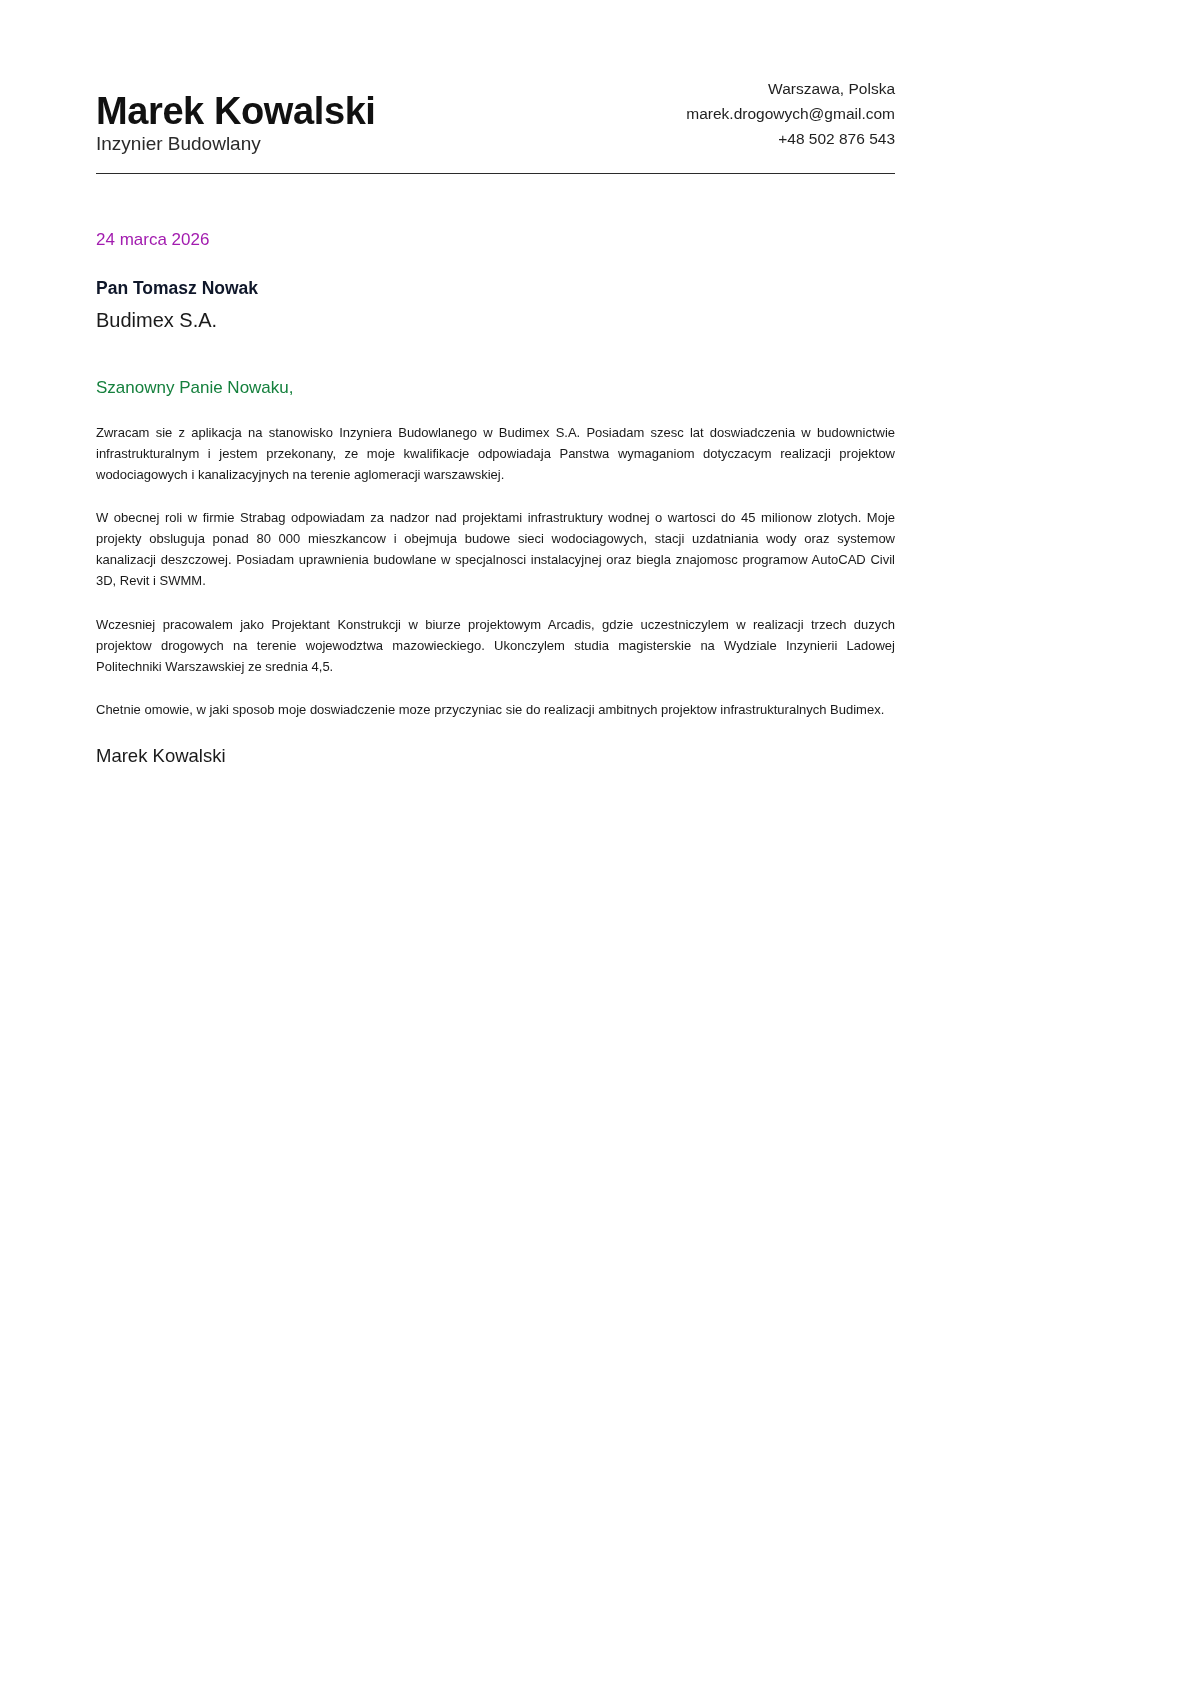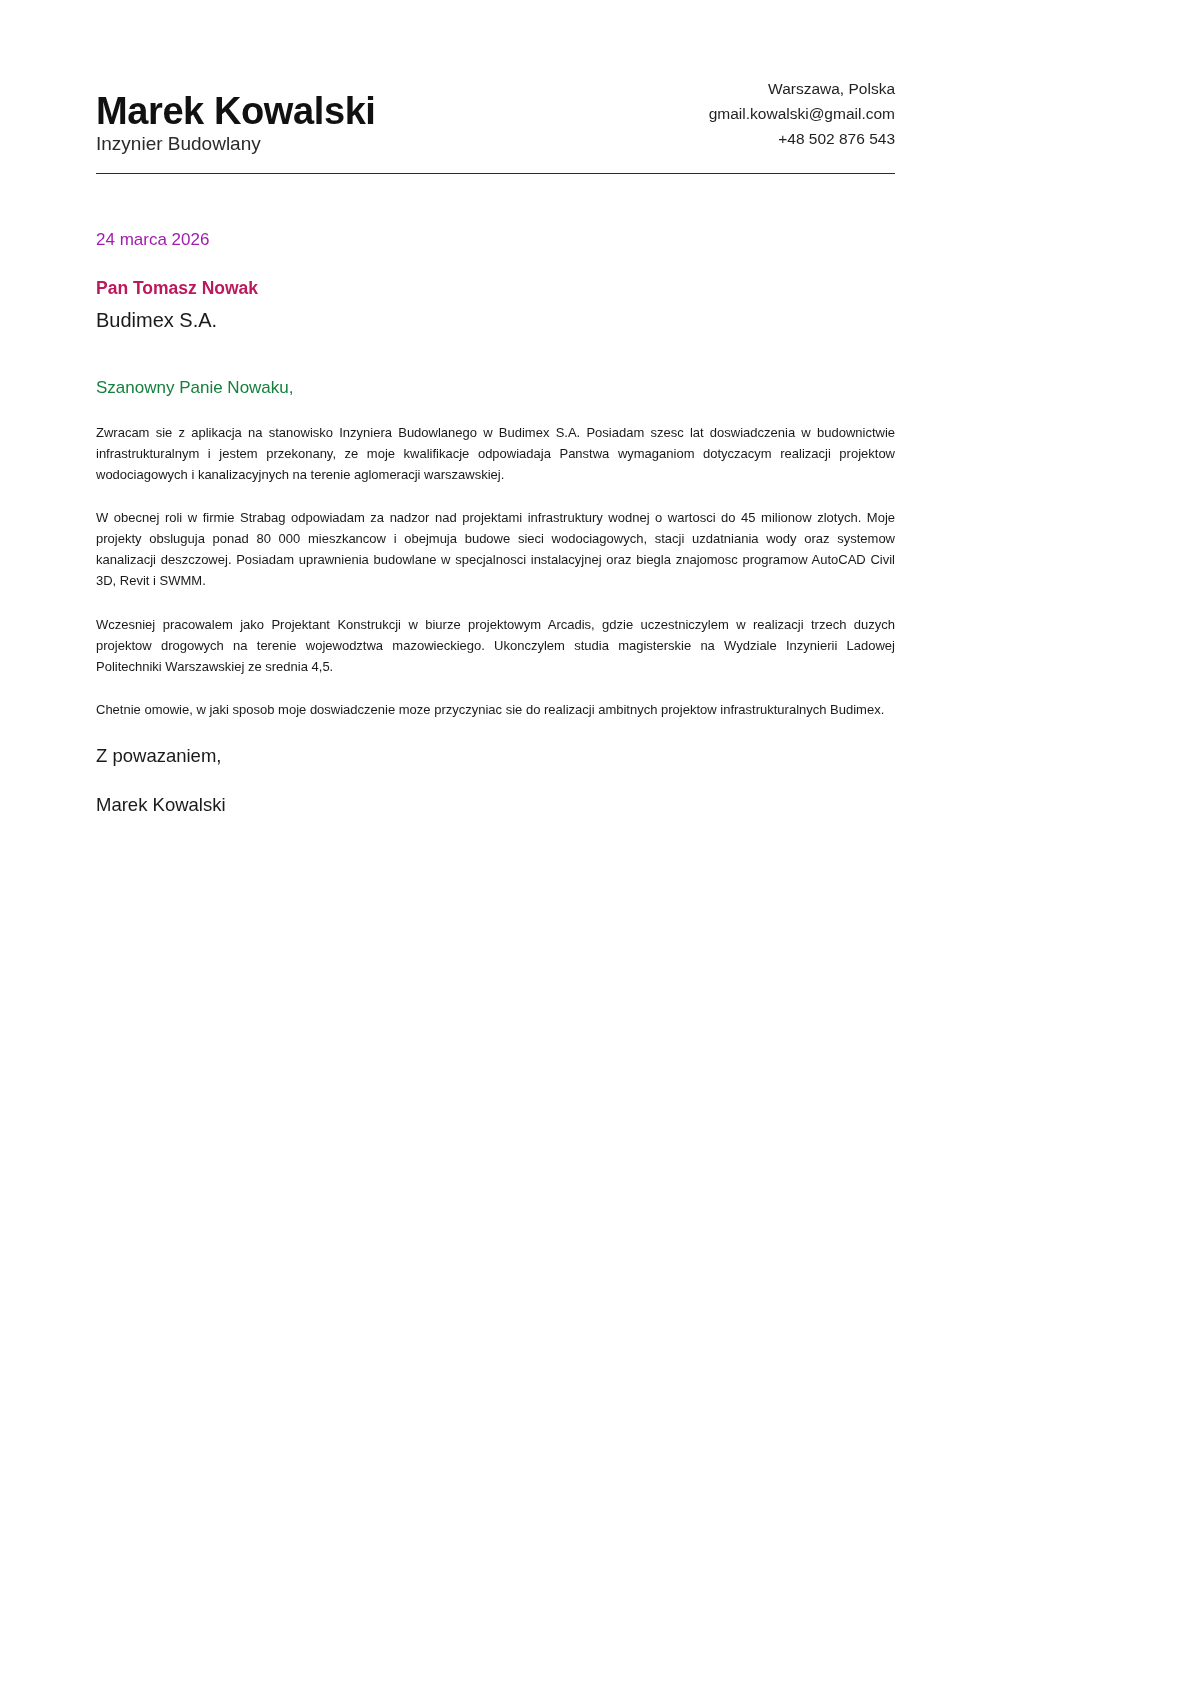--- a/index.html
+++ b/index.html
@@ -67,21 +67,21 @@
     font-size: 17px;
     color: #a21caf;
     margin-bottom: 26px;
   }
   .recipient {
     margin-bottom: 40px;
   }
   .recipient-name {
     font-size: 17.5px;
     font-weight: bold;
-    color: #be185d;
+    color: #0f172a;
     line-height: 1.45;
   }
   .recipient-company {
     font-size: 20px;
     color: #1a1a1a;
     line-height: 1.45;
     margin-top: 4px;
   }
   .salutation {
     font-size: 17px;
@@ -113,39 +113,38 @@
 
 <div class="page">
 
   <div class="letter-header">
     <div class="identity">
       <div class="full-name">Marek Kowalski</div>
       <div class="job-title">Inzynier Budowlany</div>
     </div>
     <div class="contact-block">
       <span class="contact-line">Warszawa, Polska</span>
-      <span class="contact-line">gmail.kowalski@gmail.com</span>
+      <span class="contact-line">marek.drogowych@gmail.com</span>
       <span class="contact-line">+48 502 876 543</span>
     </div>
   </div>
 
   <div class="letter-body">
 
     <div class="date-line">24 marca 2026</div>
 
     <div class="recipient">
       <div class="recipient-name">Pan Tomasz Nowak</div>
       <div class="recipient-company">Budimex S.A.</div>
     </div>
 
     <div class="salutation">Szanowny Panie Nowaku,</div>
 
     <p class="paragraph">Zwracam sie z aplikacja na stanowisko Inzyniera Budowlanego w Budimex S.A. Posiadam szesc lat doswiadczenia w budownictwie infrastrukturalnym i jestem przekonany, ze moje kwalifikacje odpowiadaja Panstwa wymaganiom dotyczacym realizacji projektow wodociagowych i kanalizacyjnych na terenie aglomeracji warszawskiej.</p>
     <p class="paragraph">W obecnej roli w firmie Strabag odpowiadam za nadzor nad projektami infrastruktury wodnej o wartosci do 45 milionow zlotych. Moje projekty obsluguja ponad 80 000 mieszkancow i obejmuja budowe sieci wodociagowych, stacji uzdatniania wody oraz systemow kanalizacji deszczowej. Posiadam uprawnienia budowlane w specjalnosci instalacyjnej oraz biegla znajomosc programow AutoCAD Civil 3D, Revit i SWMM.</p>
     <p class="paragraph">Wczesniej pracowalem jako Projektant Konstrukcji w biurze projektowym Arcadis, gdzie uczestniczylem w realizacji trzech duzych projektow drogowych na terenie wojewodztwa mazowieckiego. Ukonczylem studia magisterskie na Wydziale Inzynierii Ladowej Politechniki Warszawskiej ze srednia 4,5.</p>
     <p class="paragraph">Chetnie omowie, w jaki sposob moje doswiadczenie moze przyczyniac sie do realizacji ambitnych projektow infrastrukturalnych Budimex.</p>
 
-    <div class="closing">Z powazaniem,</div>
     <div class="signature">Marek Kowalski</div>
 
   </div>
 
 </div>
 
 </body></html>

